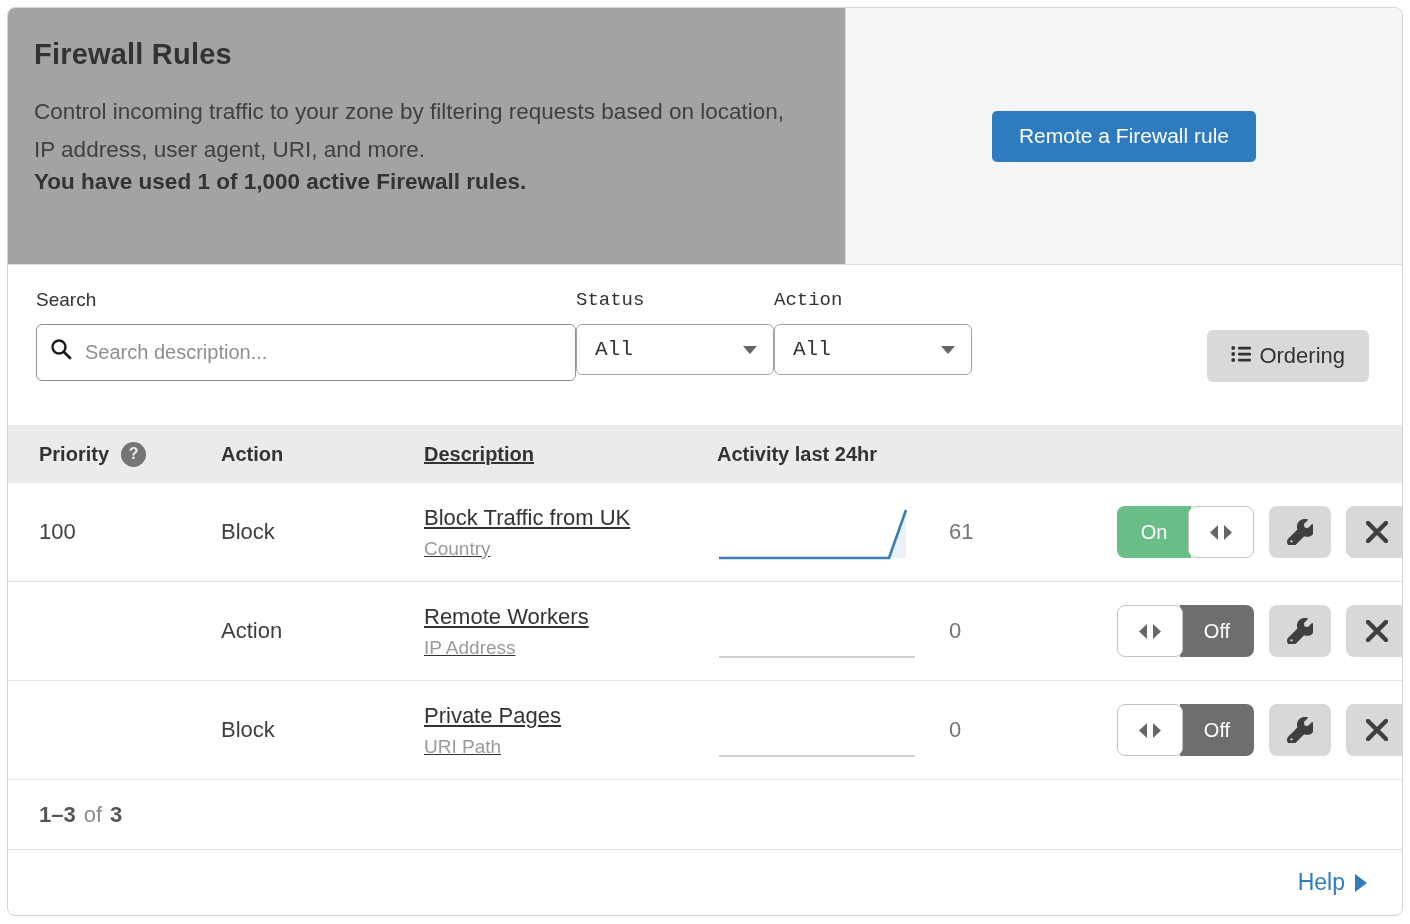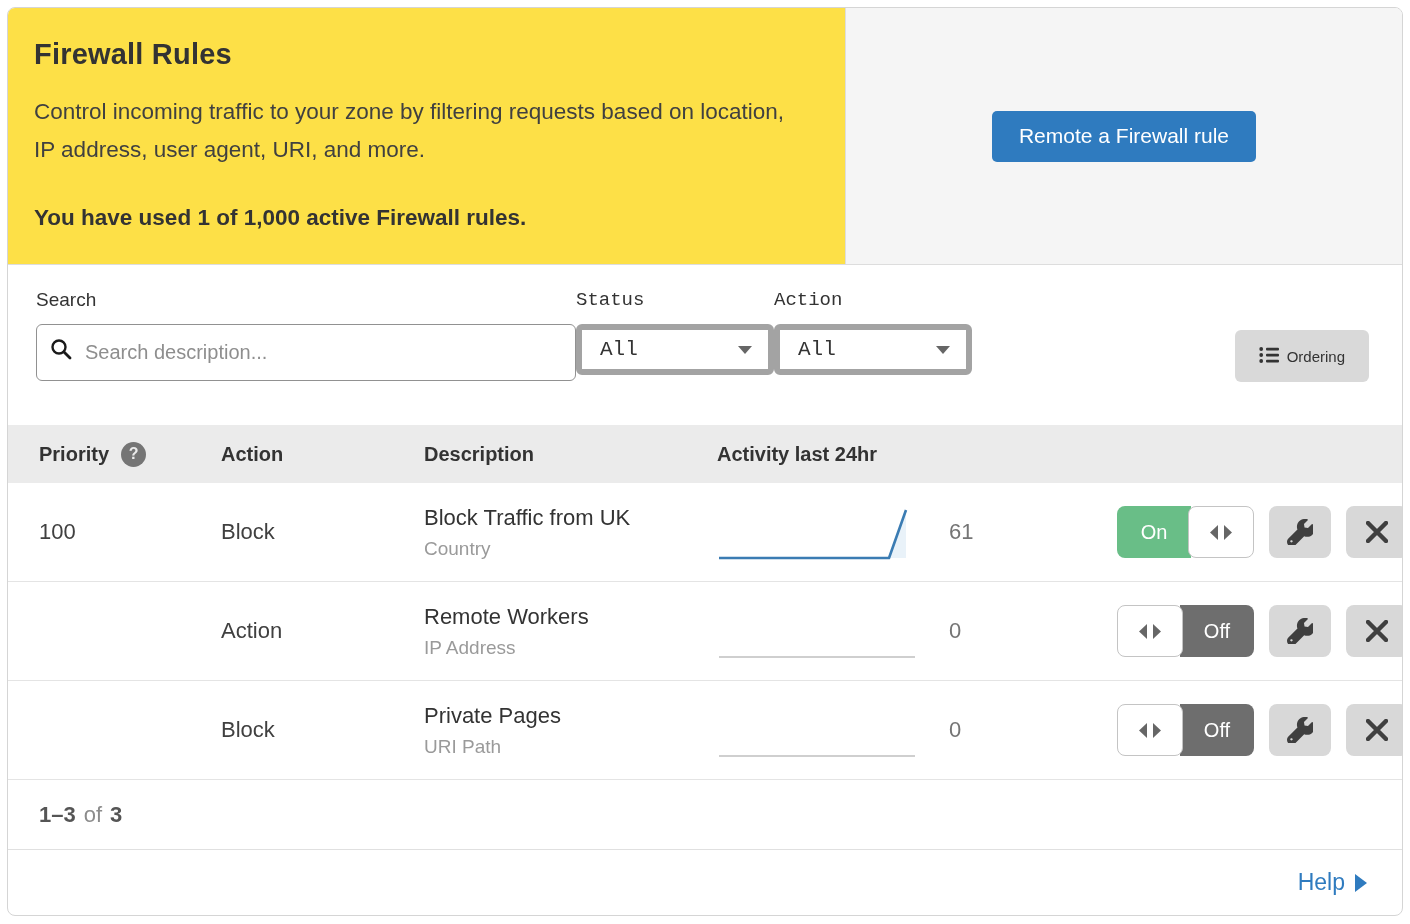--- a/index.html
+++ b/index.html
@@ -20,27 +20,27 @@
     overflow: hidden;
     background: #fff;
     display: flex;
     flex-direction: column;
   }
 
   
   .header-section { display: flex; height: 257px; border-bottom: 1px solid #ddd; flex: 0 0 auto; }
   .header-left {
     flex: 0 0 838px;
-    background: #fde047;
+    background: #a3a3a3;
     border-right: 1px solid #ddd;
     padding: 30px 34px 0 26px;
   }
   .page-title { font-size: 29px; font-weight: bold; color: #333; letter-spacing: 0.2px; }
   .page-desc { margin-top: 22px; font-size: 22.5px; color: #404040; line-height: 38px; max-width: 770px; }
-  .usage-note { margin-top: 36px; font-size: 22.5px; font-weight: bold; color: #333; }
+  .usage-note { font-size: 22.5px; font-weight: bold; color: #333; }
   .header-right { flex: 1; background: #f5f5f5; display: flex; align-items: center; justify-content: center; }
   .create-btn {
     background: #2f7bbf;
     color: #fff;
     border: none;
     font-family: "Liberation Sans", sans-serif;
     font-size: 21px;
     padding: 0 27px;
     height: 51px;
     border-radius: 5px;
@@ -56,36 +56,36 @@
     width: 540px; height: 57px;
     border: 1px solid #919191; border-radius: 6px;
     font-family: "Liberation Sans", sans-serif;
     font-size: 20px; color: #333;
     padding: 0 14px 0 48px; outline: none; background: #fff;
   }
   .search-input::placeholder { color: #8e8e8e; }
   .search-icon { position: absolute; left: 14px; top: 14px; }
   .select-group { width: 198px; margin-left: 0; font-family: Liberation Mono, monospace; }
   .select-box {
-    height: 51px; border: 6px solid #a3a3a3; border-radius: 6px; background: #fff;
+    height: 51px; border: 1px solid #a3a3a3; border-radius: 6px; background: #fff;
     display: flex; align-items: center; justify-content: space-between;
     padding: 0 16px 0 18px; font-size: 21px; color: #333; cursor: pointer;
   }
   .caret { width: 0; height: 0; border-left: 7px solid transparent; border-right: 7px solid transparent; border-top: 8px solid #666; }
   .ordering-btn {
     margin-left: auto; align-self: flex-start; margin-top: 41px;
     height: 52px; background: #d9d9d9; border: none; border-radius: 6px;
     display: flex; align-items: center; gap: 8px; padding: 0 24px;
-    font-family: "Liberation Sans", sans-serif; font-size: 15px; color: #333; cursor: pointer;
+    font-family: "Liberation Sans", sans-serif; font-size: 22px; color: #333; cursor: pointer;
   }
 
   
   .col-priority { width: 213px; padding-left: 31px; flex: 0 0 auto; }
   .col-action { width: 203px; flex: 0 0 auto; }
-  .col-desc { width: 293px; flex: 0 0 auto; }
+  .col-desc { width: 293px; flex: 0 0 auto; text-decoration: underline; }
   .col-activity { width: 400px; flex: 0 0 auto; display: flex; align-items: center; }
   .table-header {
     height: 58px; background: #ebebeb;
     display: flex; align-items: center;
     font-size: 20px; font-weight: bold; color: #333; flex: 0 0 auto;
   }
   .priority-head { display: flex; align-items: center; gap: 12px; }
   .help-badge {
     width: 25px; height: 25px; border-radius: 50%; background: #757575;
     color: #ebebeb; font-size: 16px; font-weight: bold;

